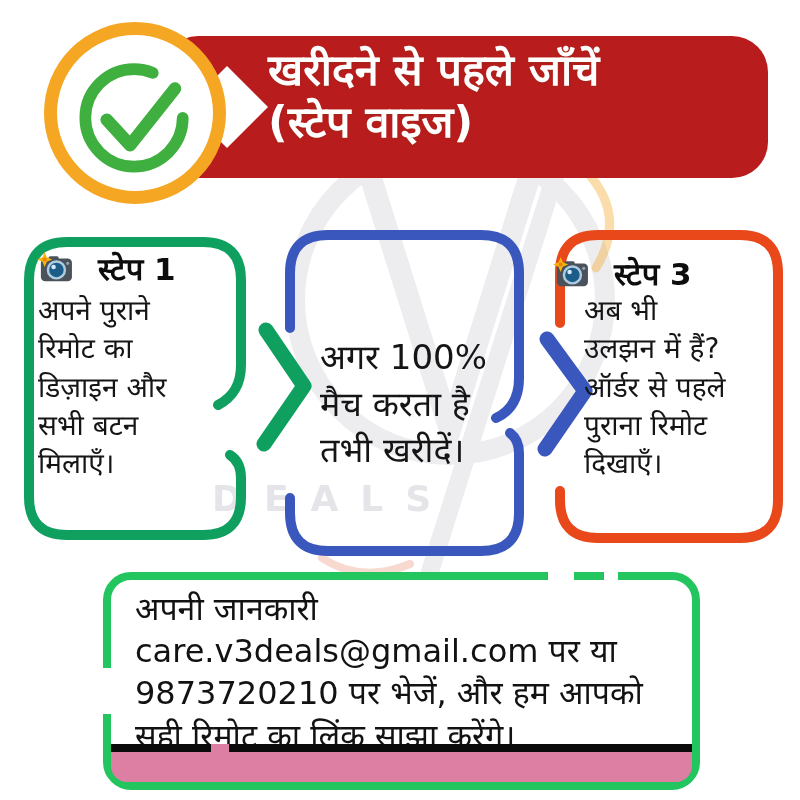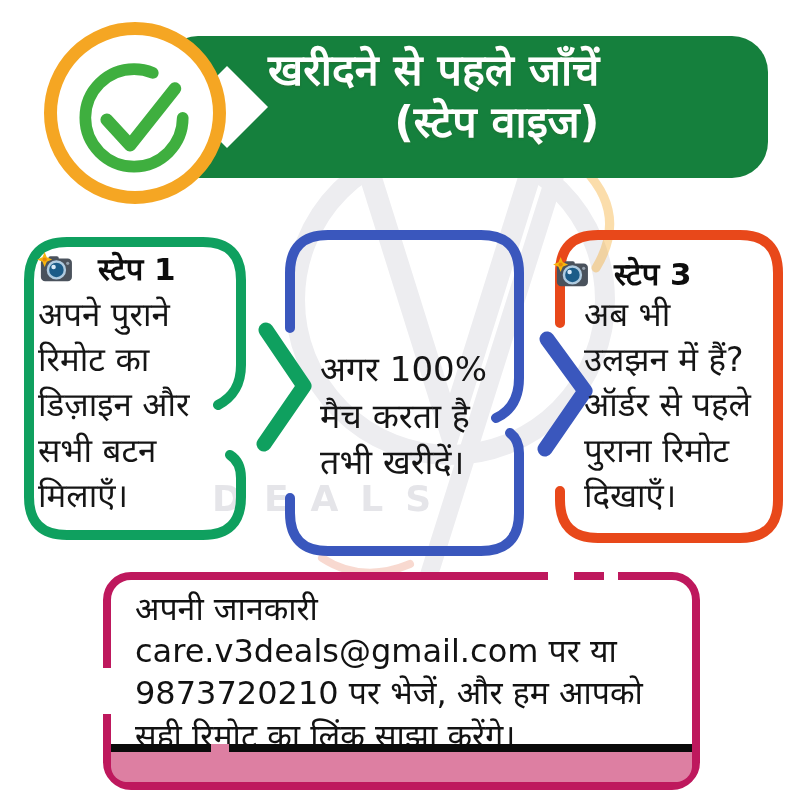--- a/index.html
+++ b/index.html
@@ -5,21 +5,21 @@
   html,body{margin:0;padding:0;background:#ffffff;}
   body{font-family:"DejaVu Sans", sans-serif;}
   .stage{position:relative;width:800px;height:800px;background:#ffffff;overflow:hidden;}
   .abs{position:absolute;}
 
   
   .wm-svg{left:0;top:0;width:800px;height:800px;z-index:0;}
   .wm-text{left:212px;top:478px;font-size:36px;font-weight:700;letter-spacing:22px;color:#e5e5e9;z-index:0;}
 
   
-  .banner{left:162px;top:36px;width:606px;height:142px;background:#15803d;border-radius:36px;z-index:1;text-align:right;}
+  .banner{left:162px;top:36px;width:606px;height:142px;background:#b91c1c;border-radius:36px;z-index:1;}
   .banner-text{position:absolute;left:106px;top:8px;color:#ffffff;font-weight:700;
                text-shadow:0 1px 2px rgba(90,70,20,.25);}
   .banner-line{font-size:43px;line-height:1.22;white-space:pre-line;}
 
   
   .badge-tail{left:198px;top:78px;width:58px;height:58px;background:#ffffff;transform:rotate(45deg);z-index:2;}
   .badge{left:44px;top:22px;width:182px;height:182px;border-radius:50%;background:#ffffff;
          border:13px solid #F5A623;box-sizing:border-box;z-index:3;}
   .badge svg{position:absolute;left:3px;top:3px;}
 
@@ -31,28 +31,28 @@
   .chev1{left:252px;top:320px;z-index:2;}
   .chev2{left:534px;top:330px;z-index:2;}
 
   .step-header{display:flex;align-items:center;gap:24px;z-index:3;}
   .h1{left:36px;top:247px;}
   .h2{left:306px;top:256px;}
   .h3{left:552px;top:252px;}
   .step-label{font-size:31px;font-weight:700;color:#0d0d0d;}
   .cam{width:38px;height:32px;flex:0 0 auto;}
 
-  .step-body{font-size:33px;line-height:1.37;font-weight:500;color:#151515;
+  .step-body{font-size:28px;line-height:1.37;font-weight:500;color:#151515;
              white-space:pre-line;width:max-content;z-index:3;}
   .b1{left:38px;top:292px;}
-  .b2{left:320px;top:334px;font-size:34px;margin-top:12px;}
+  .b2{left:320px;top:334px;font-size:34px;}
   .b3{left:584px;top:292px;}
 
   
-  .contact-box{left:103px;top:572px;width:597px;height:218px;border:8px solid #be185d;
+  .contact-box{left:103px;top:572px;width:597px;height:218px;border:8px solid #22c55e;
                border-radius:28px;background:#ffffff;box-sizing:border-box;z-index:2;}
   .contact-text{position:absolute;left:24px;top:8px;font-size:32px;line-height:1.32;font-weight:500;
                 color:#121212;white-space:pre-line;width:max-content;}
   .contact-divider{position:absolute;left:0;right:0;bottom:30px;height:8px;background:#0b0b0b;}
   .contact-pink{position:absolute;left:0;right:0;bottom:0;height:30px;background:#DD7FA2;
                 border-radius:0 0 16px 16px;}
   .divider-gap{position:absolute;left:100px;bottom:30px;width:18px;height:8px;background:#DD7FA2;}
   
   .gap{background:#ffffff;z-index:3;}
   .gap-top1{left:548px;top:570px;width:26px;height:12px;}

